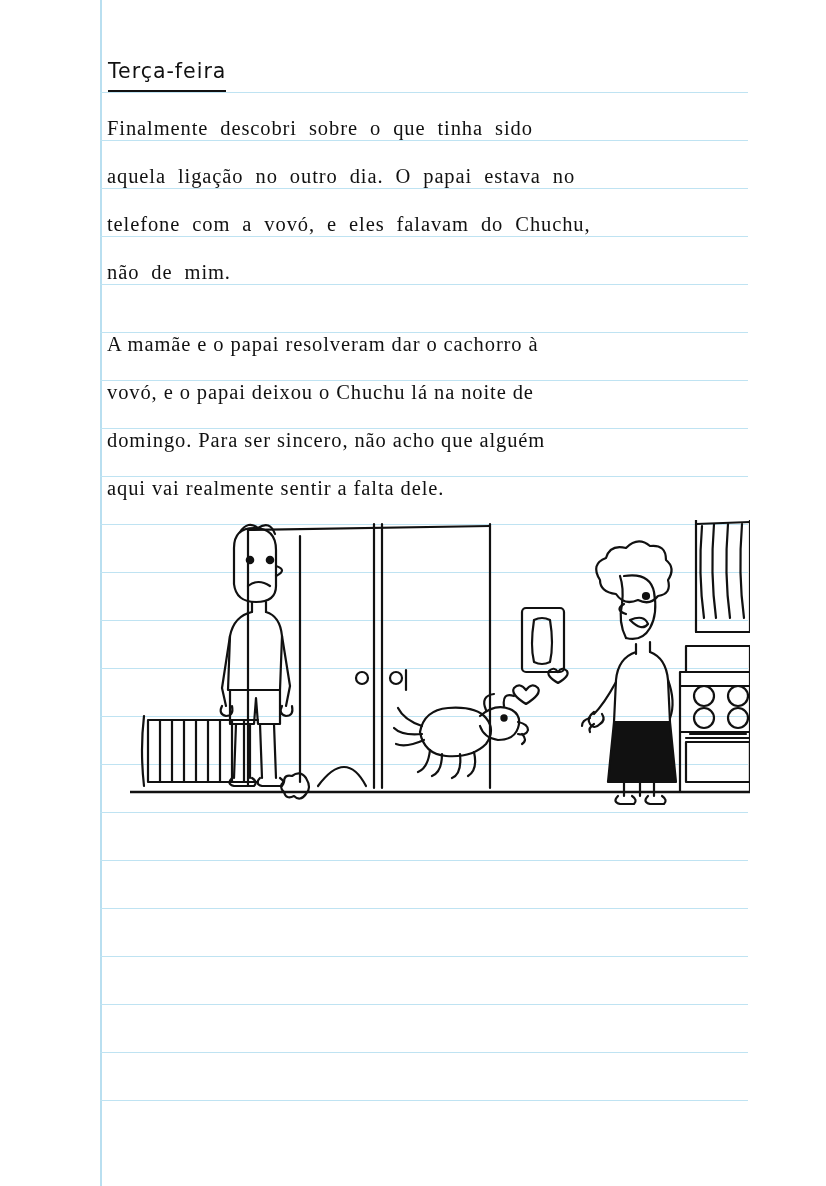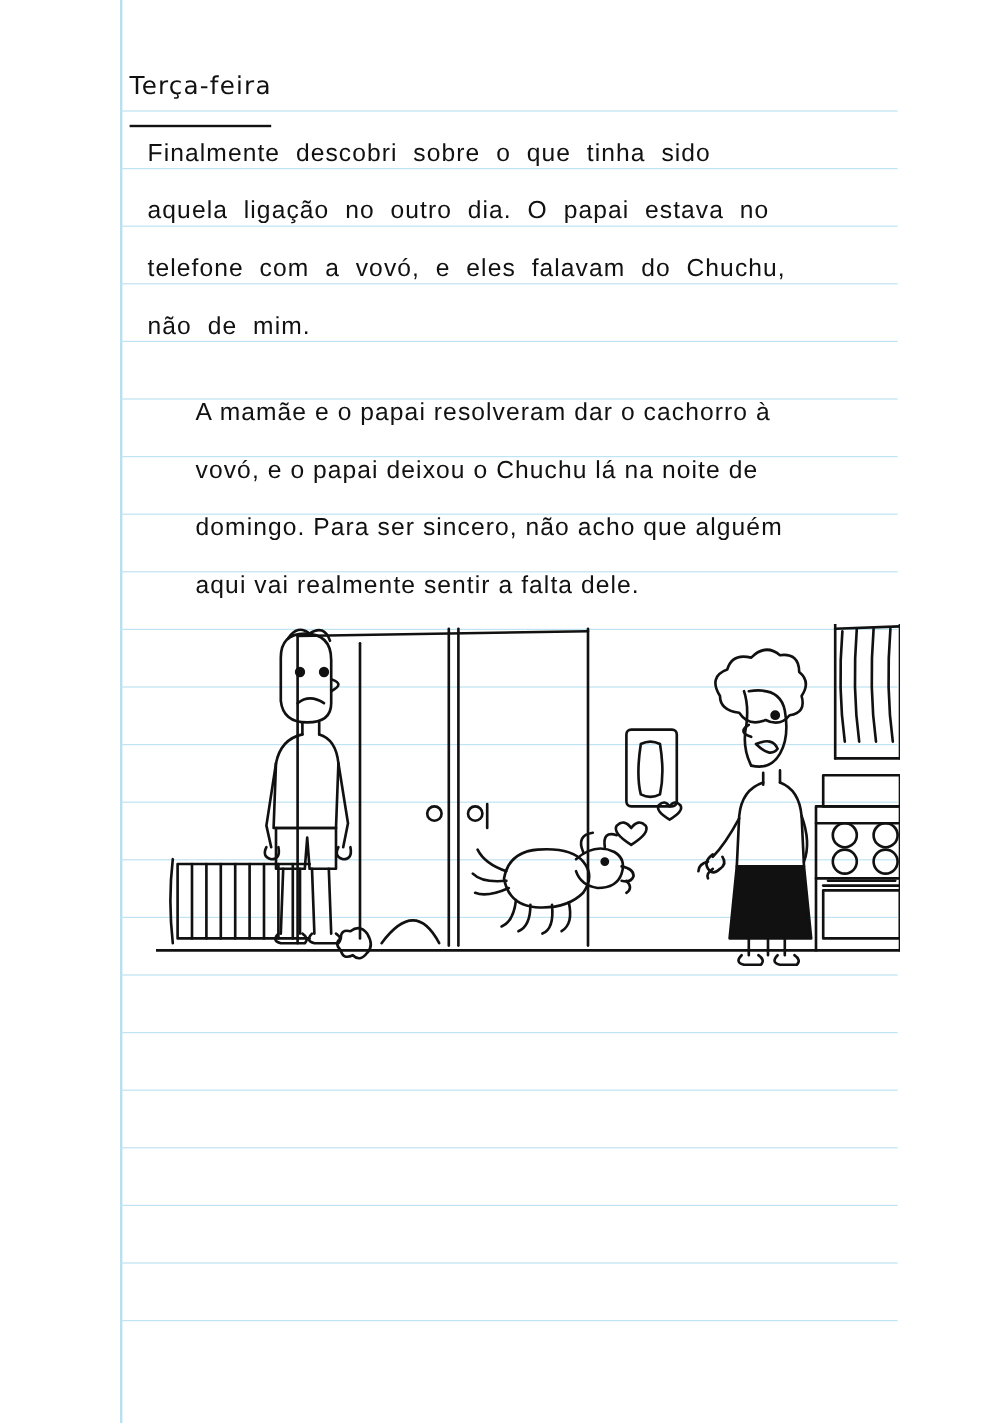--- a/index.html
+++ b/index.html
@@ -52,45 +52,45 @@
   .content {
     position: absolute;
     left: 100px;
     top: 0;
     width: 660px;
     height: 1186px;
   }
 
   .para {
     position: absolute;
-    left: 23px;
+    left: 7px;
     width: 646px;
-    font-family: Liberation Sans, sans-serif;
+    font-family: Liberation Serif, serif;
     font-size: 20.5px;
     line-height: 48px;
     letter-spacing: 0.9px;
     color: #111111;
     white-space: pre-wrap;
   }
 
   .heading {
     position: absolute;
     left: 8px;
     top: 58px;
     font-family: "DejaVu Sans", sans-serif;
     font-size: 20.5px;
     letter-spacing: 1px;
     color: #111111;
     border-bottom: 2px solid #111111;
-    padding-bottom: 20px;
+    padding-bottom: 6px;
     line-height: 26px;
   }
 
   #para1 { top: 104px; }
-  #para2 { top: 320px; margin-left: 40px; }
+  #para2 { top: 320px; }
   #para3 { top: 824px; }
 
   
   .illo {
     position: absolute;
     left: 130px;
     top: 520px;
     width: 620px;
     height: 300px;
   }

